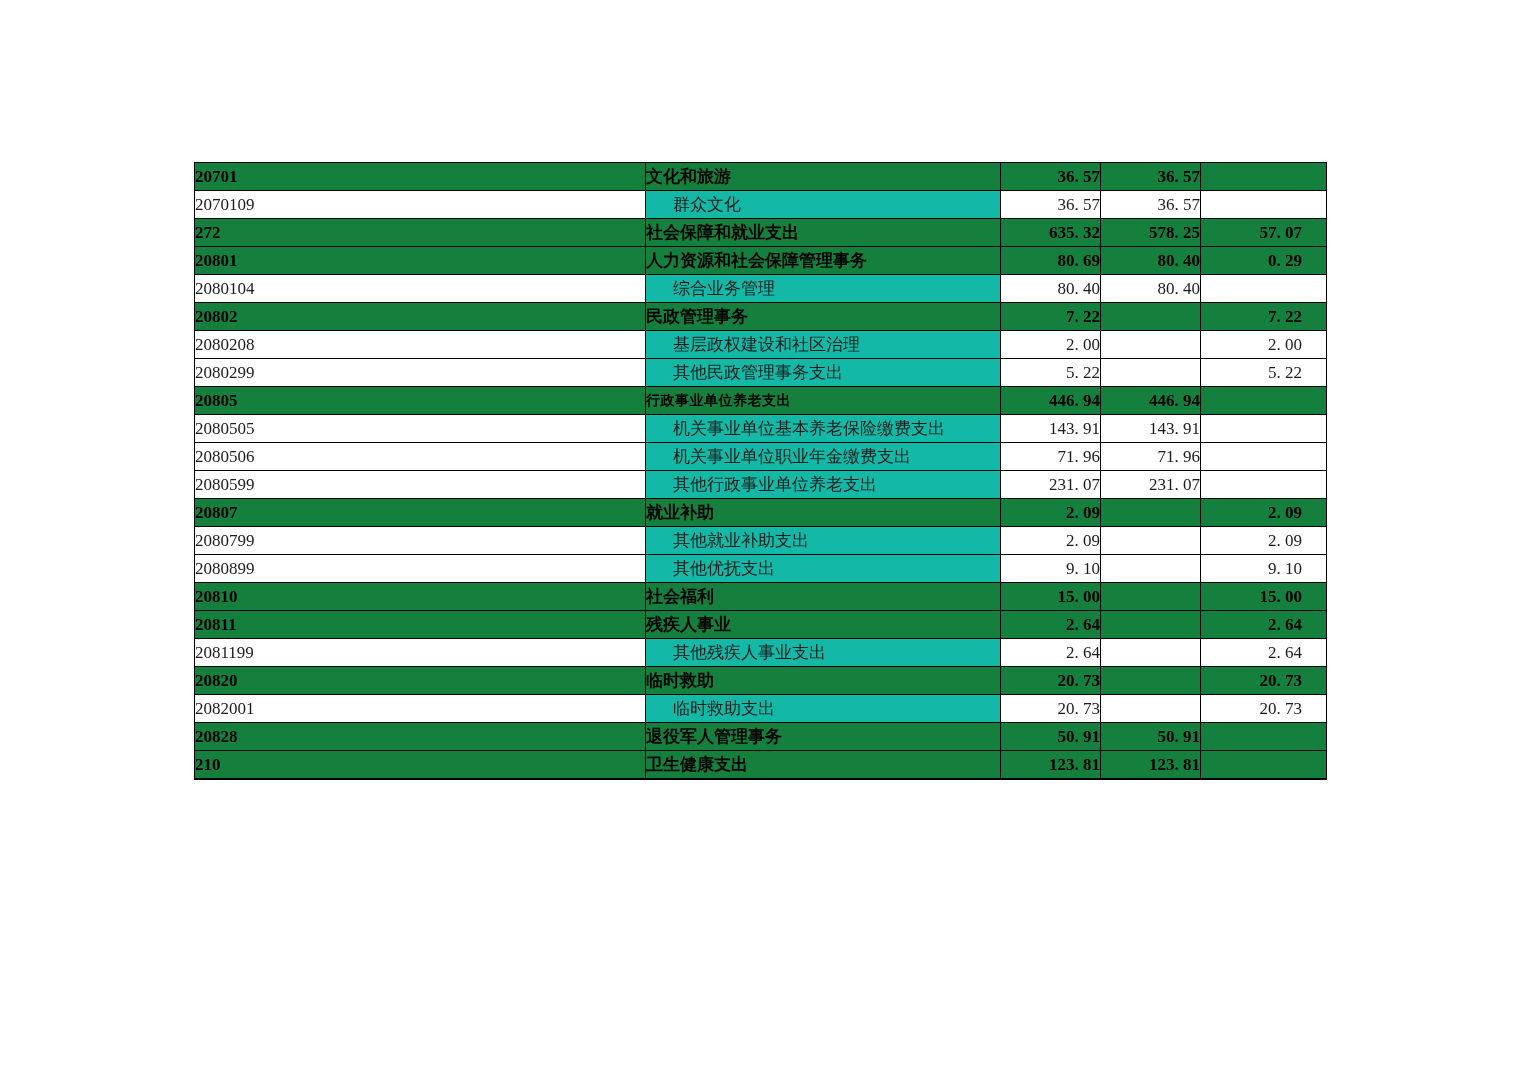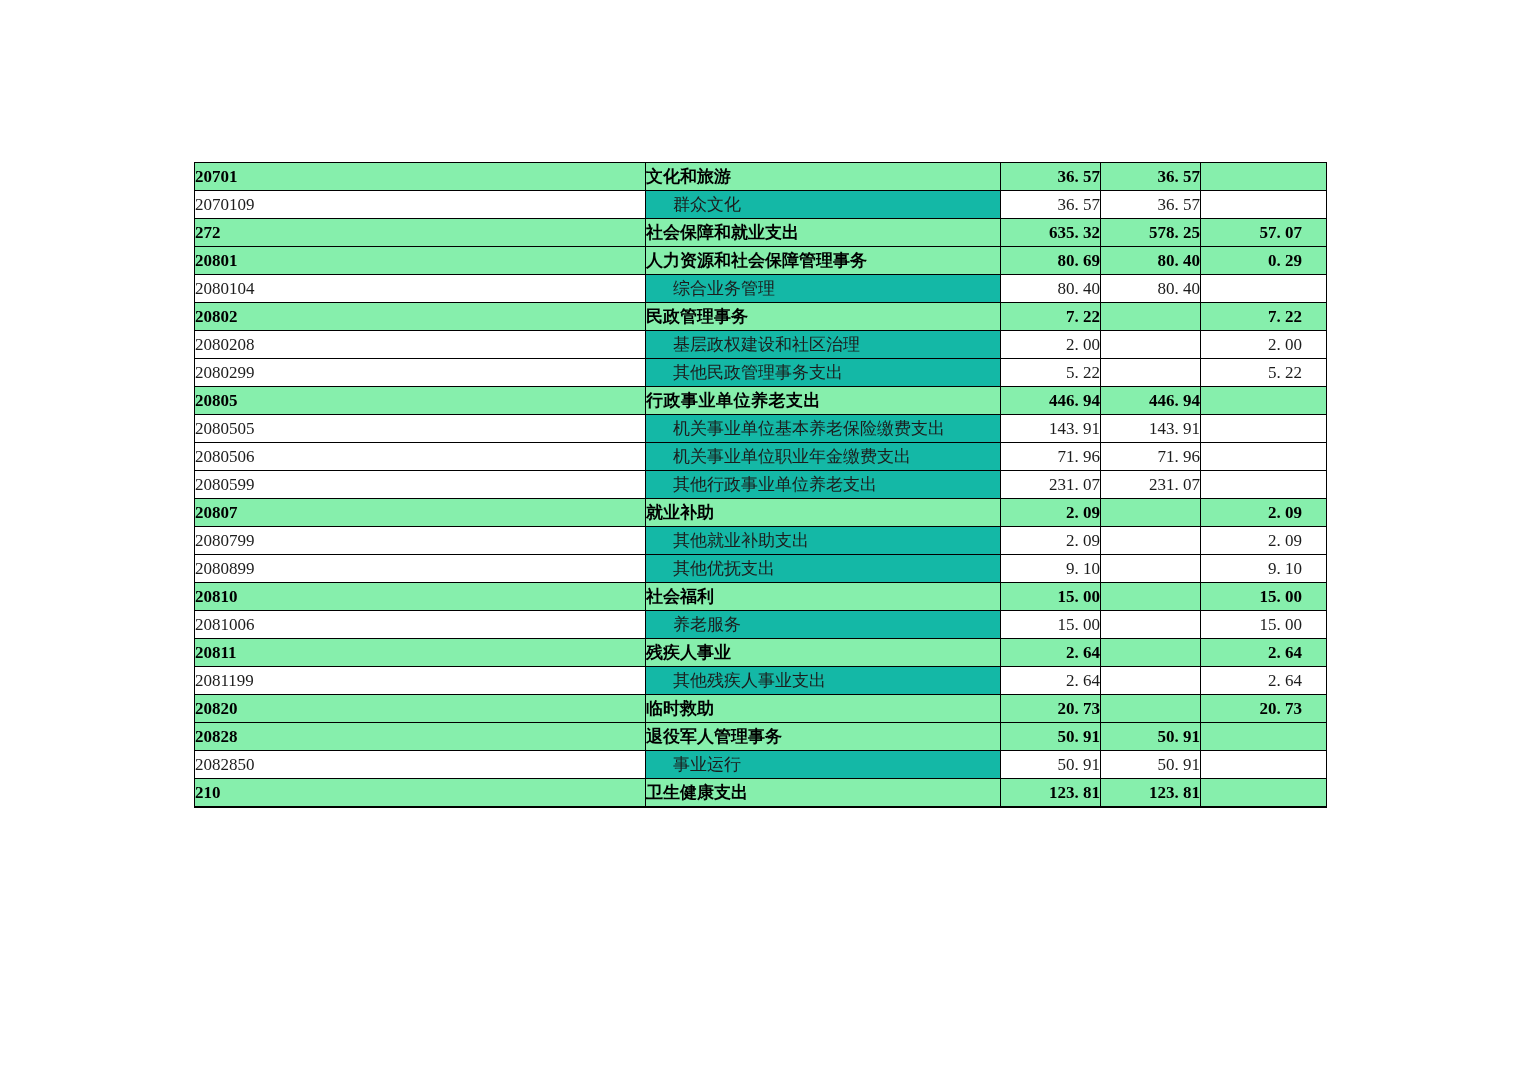--- a/index.html
+++ b/index.html
@@ -38,32 +38,32 @@
     padding: 0;
     font-size: 17px;
     line-height: 27px;
     white-space: nowrap;
     overflow: hidden;
     color: #000000;
     vertical-align: middle;
   }
   
   tr.header td {
-    background: #86efac;
+    background: #15803d;
     font-weight: bold;
   }
   
   tr.detail td { background: #ffffff; font-weight: normal; color: #1c1c1c; }
   tr.detail td.name { background: #14b8a6; }
   td.code { text-align: left; padding-left: 9px; }
   td.name { text-align: left; padding-left: 5px; }
   tr.detail td.name { padding-left: 27px; }
   td.num  { text-align: right; padding-right: 10px; }
   td.num.v3 { padding-right: 24px; margin-top: 31px; }
-  td.name.small { font-size: 17px; letter-spacing: 0.5px; }
+  td.name.small { font-size: 14px; letter-spacing: 0.5px; }
 </style>
 </head>
 <body>
 
 <div class="page">
   <table class="budget">
     <colgroup>
       <col class="c-code">
       <col class="c-name">
       <col class="c-v1">
@@ -177,27 +177,20 @@
           <td class="num v2"></td>
           <td class="num v3">9. 10</td>
         </tr>
         <tr class="header">
           <td class="code">20810</td>
           <td class="name">社会福利</td>
           <td class="num v1">15. 00</td>
           <td class="num v2"></td>
           <td class="num v3">15. 00</td>
         </tr>
-        <tr class="detail">
-          <td class="code">2081006</td>
-          <td class="name">养老服务</td>
-          <td class="num v1">15. 00</td>
-          <td class="num v2"></td>
-          <td class="num v3">15. 00</td>
-        </tr>
         <tr class="header">
           <td class="code">20811</td>
           <td class="name">残疾人事业</td>
           <td class="num v1">2. 64</td>
           <td class="num v2"></td>
           <td class="num v3">2. 64</td>
         </tr>
         <tr class="detail">
           <td class="code">2081199</td>
           <td class="name">其他残疾人事业支出</td>
@@ -205,30 +198,30 @@
           <td class="num v2"></td>
           <td class="num v3">2. 64</td>
         </tr>
         <tr class="header">
           <td class="code">20820</td>
           <td class="name">临时救助</td>
           <td class="num v1">20. 73</td>
           <td class="num v2"></td>
           <td class="num v3">20. 73</td>
         </tr>
+        <tr class="detail">
+          <td class="code">2082001</td>
+          <td class="name">临时救助支出</td>
+          <td class="num v1">20. 73</td>
+          <td class="num v2"></td>
+          <td class="num v3">20. 73</td>
+        </tr>
         <tr class="header">
           <td class="code">20828</td>
           <td class="name">退役军人管理事务</td>
-          <td class="num v1">50. 91</td>
-          <td class="num v2">50. 91</td>
-          <td class="num v3"></td>
-        </tr>
-        <tr class="detail">
-          <td class="code">2082850</td>
-          <td class="name">事业运行</td>
           <td class="num v1">50. 91</td>
           <td class="num v2">50. 91</td>
           <td class="num v3"></td>
         </tr>
         <tr class="header">
           <td class="code">210</td>
           <td class="name">卫生健康支出</td>
           <td class="num v1">123. 81</td>
           <td class="num v2">123. 81</td>
           <td class="num v3"></td>

